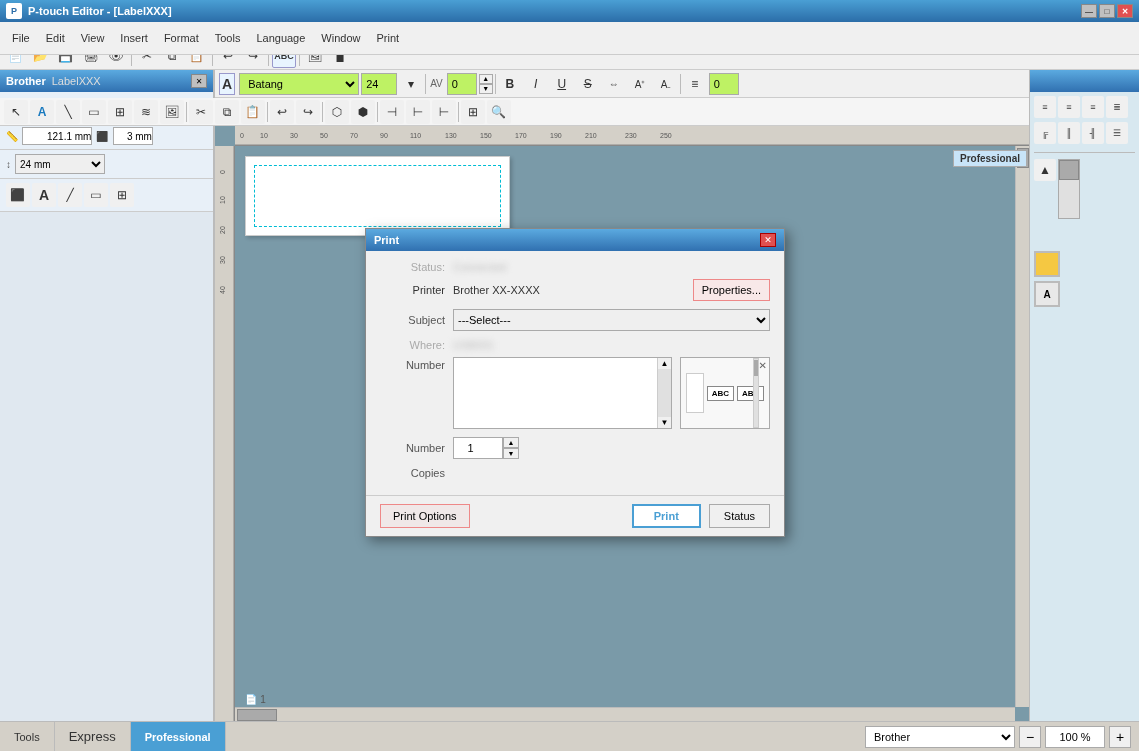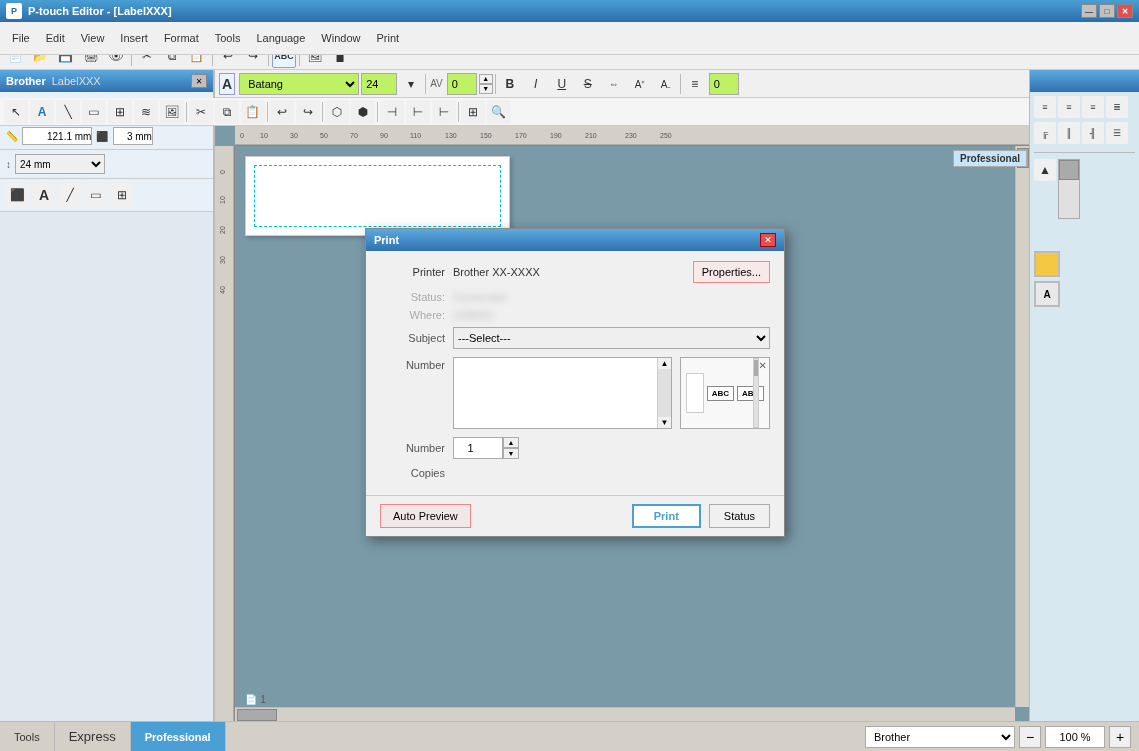--- a/index.html
+++ b/index.html
@@ -272,40 +272,40 @@
 
 <div style="position:absolute;left:365px;top:228px;width:420px;background:#f0f0f0;border:1px solid #888;box-shadow:4px 4px 12px rgba(0,0,0,0.4);z-index:200;">
 
   <div style="background:linear-gradient(to bottom,#5baae0,#3070b0);height:22px;display:flex;align-items:center;padding:0 8px;">
     <span style="color:white;font-size:11px;font-weight:bold;">Print</span>
     <div style="margin-left:auto;width:16px;height:14px;background:#e05050;border:1px solid #a00;color:white;font-size:9px;display:flex;align-items:center;justify-content:center;cursor:pointer;">✕</div>
   </div>
 
   <div style="padding:10px 14px;">
 
+    <div style="display:flex;align-items:center;margin-bottom:6px;gap:8px;">
+      <span style="width:65px;font-size:11px;color:#aaa;text-align:right;">Status:</span>
+      <span style="font-size:11px;color:#bbb;filter:blur(3px);">Connected</span>
+    </div>
+
     <div style="display:flex;align-items:center;margin-bottom:8px;gap:8px;">
       <span style="width:65px;font-size:11px;color:#333;text-align:right;flex-shrink:0;">Printer</span>
       <span style="flex:1;font-size:11px;color:#333;">Brother XX-XXXX</span>
       <button class="modal-btn" style="border:1px solid #e88;background:#f8e8e8;height:22px;padding:0 8px;font-size:11px;cursor:pointer;">Properties...</button>
     </div>
-
-    <div style="display:flex;align-items:center;margin-bottom:6px;gap:8px;">
-      <span style="width:65px;font-size:11px;color:#aaa;text-align:right;">Status:</span>
-      <span style="font-size:11px;color:#bbb;filter:blur(3px);">Connected</span>
-    </div>
-    <div style="display:flex;align-items:center;margin-bottom:6px;gap:8px;">
-      <span style="width:65px;font-size:11px;color:#aaa;text-align:right;">Where:</span>
-      <span style="font-size:11px;color:#bbb;filter:blur(3px);">USB001</span>
-    </div>
-
     <div style="display:flex;align-items:center;margin-bottom:8px;gap:8px;">
       <span style="width:65px;font-size:11px;color:#555;text-align:right;flex-shrink:0;">Subject</span>
       <select style="flex:1;height:22px;border:1px solid #aaa;font-size:11px;">
         <option>---Select---</option>
       </select>
+    </div>
+
+    <div style="display:flex;align-items:center;margin-bottom:6px;gap:8px;">
+      <span style="width:65px;font-size:11px;color:#aaa;text-align:right;">Where:</span>
+      <span style="font-size:11px;color:#bbb;filter:blur(3px);">USB001</span>
     </div>
 
     <div style="display:flex;align-items:flex-start;margin-bottom:8px;gap:8px;">
       <span style="width:65px;font-size:11px;color:#555;text-align:right;flex-shrink:0;padding-top:2px;">Number</span>
 
       <div style="flex:1;border:1px solid #aaa;background:white;height:72px;overflow:hidden;position:relative;">
 
         <div style="position:absolute;right:0;top:0;bottom:0;width:14px;background:#f0f0f0;border-left:1px solid #ccc;display:flex;flex-direction:column;justify-content:space-between;">
           <div style="font-size:8px;text-align:center;cursor:pointer;padding:1px;">▲</div>
           <div style="flex:1;background:#e0e0e0;"></div>
@@ -335,19 +335,19 @@
           <button style="width:16px;height:11px;font-size:7px;border:1px solid #aaa;background:#f0f0f0;cursor:pointer;display:flex;align-items:center;justify-content:center;padding:0;">▼</button>
         </div>
       </div>
     </div>
     <div style="display:flex;align-items:center;margin-bottom:6px;gap:8px;">
       <span style="width:65px;font-size:11px;color:#555;text-align:right;">Copies</span>
     </div>
   </div>
 
   <div style="display:flex;align-items:center;justify-content:space-between;padding:8px 14px;border-top:1px solid #ccc;">
-    <button style="height:24px;padding:0 12px;background:#f0e8e8;border:1px solid #e88;font-size:11px;cursor:pointer;">Auto Preview</button>
+    <button style="height:24px;padding:0 12px;background:#f0e8e8;border:1px solid #e88;font-size:11px;cursor:pointer;">Print Options</button>
     <div style="display:flex;gap:8px;">
       <button style="height:24px;padding:0 20px;background:white;border:2px solid #4a9fd4;color:#4a9fd4;font-size:11px;cursor:pointer;font-weight:bold;">Print</button>
       <button style="height:24px;padding:0 14px;background:#f0f0f0;border:1px solid #aaa;font-size:11px;cursor:pointer;">Status</button>
     </div>
   </div>
 </div>
 
 </body></html>

